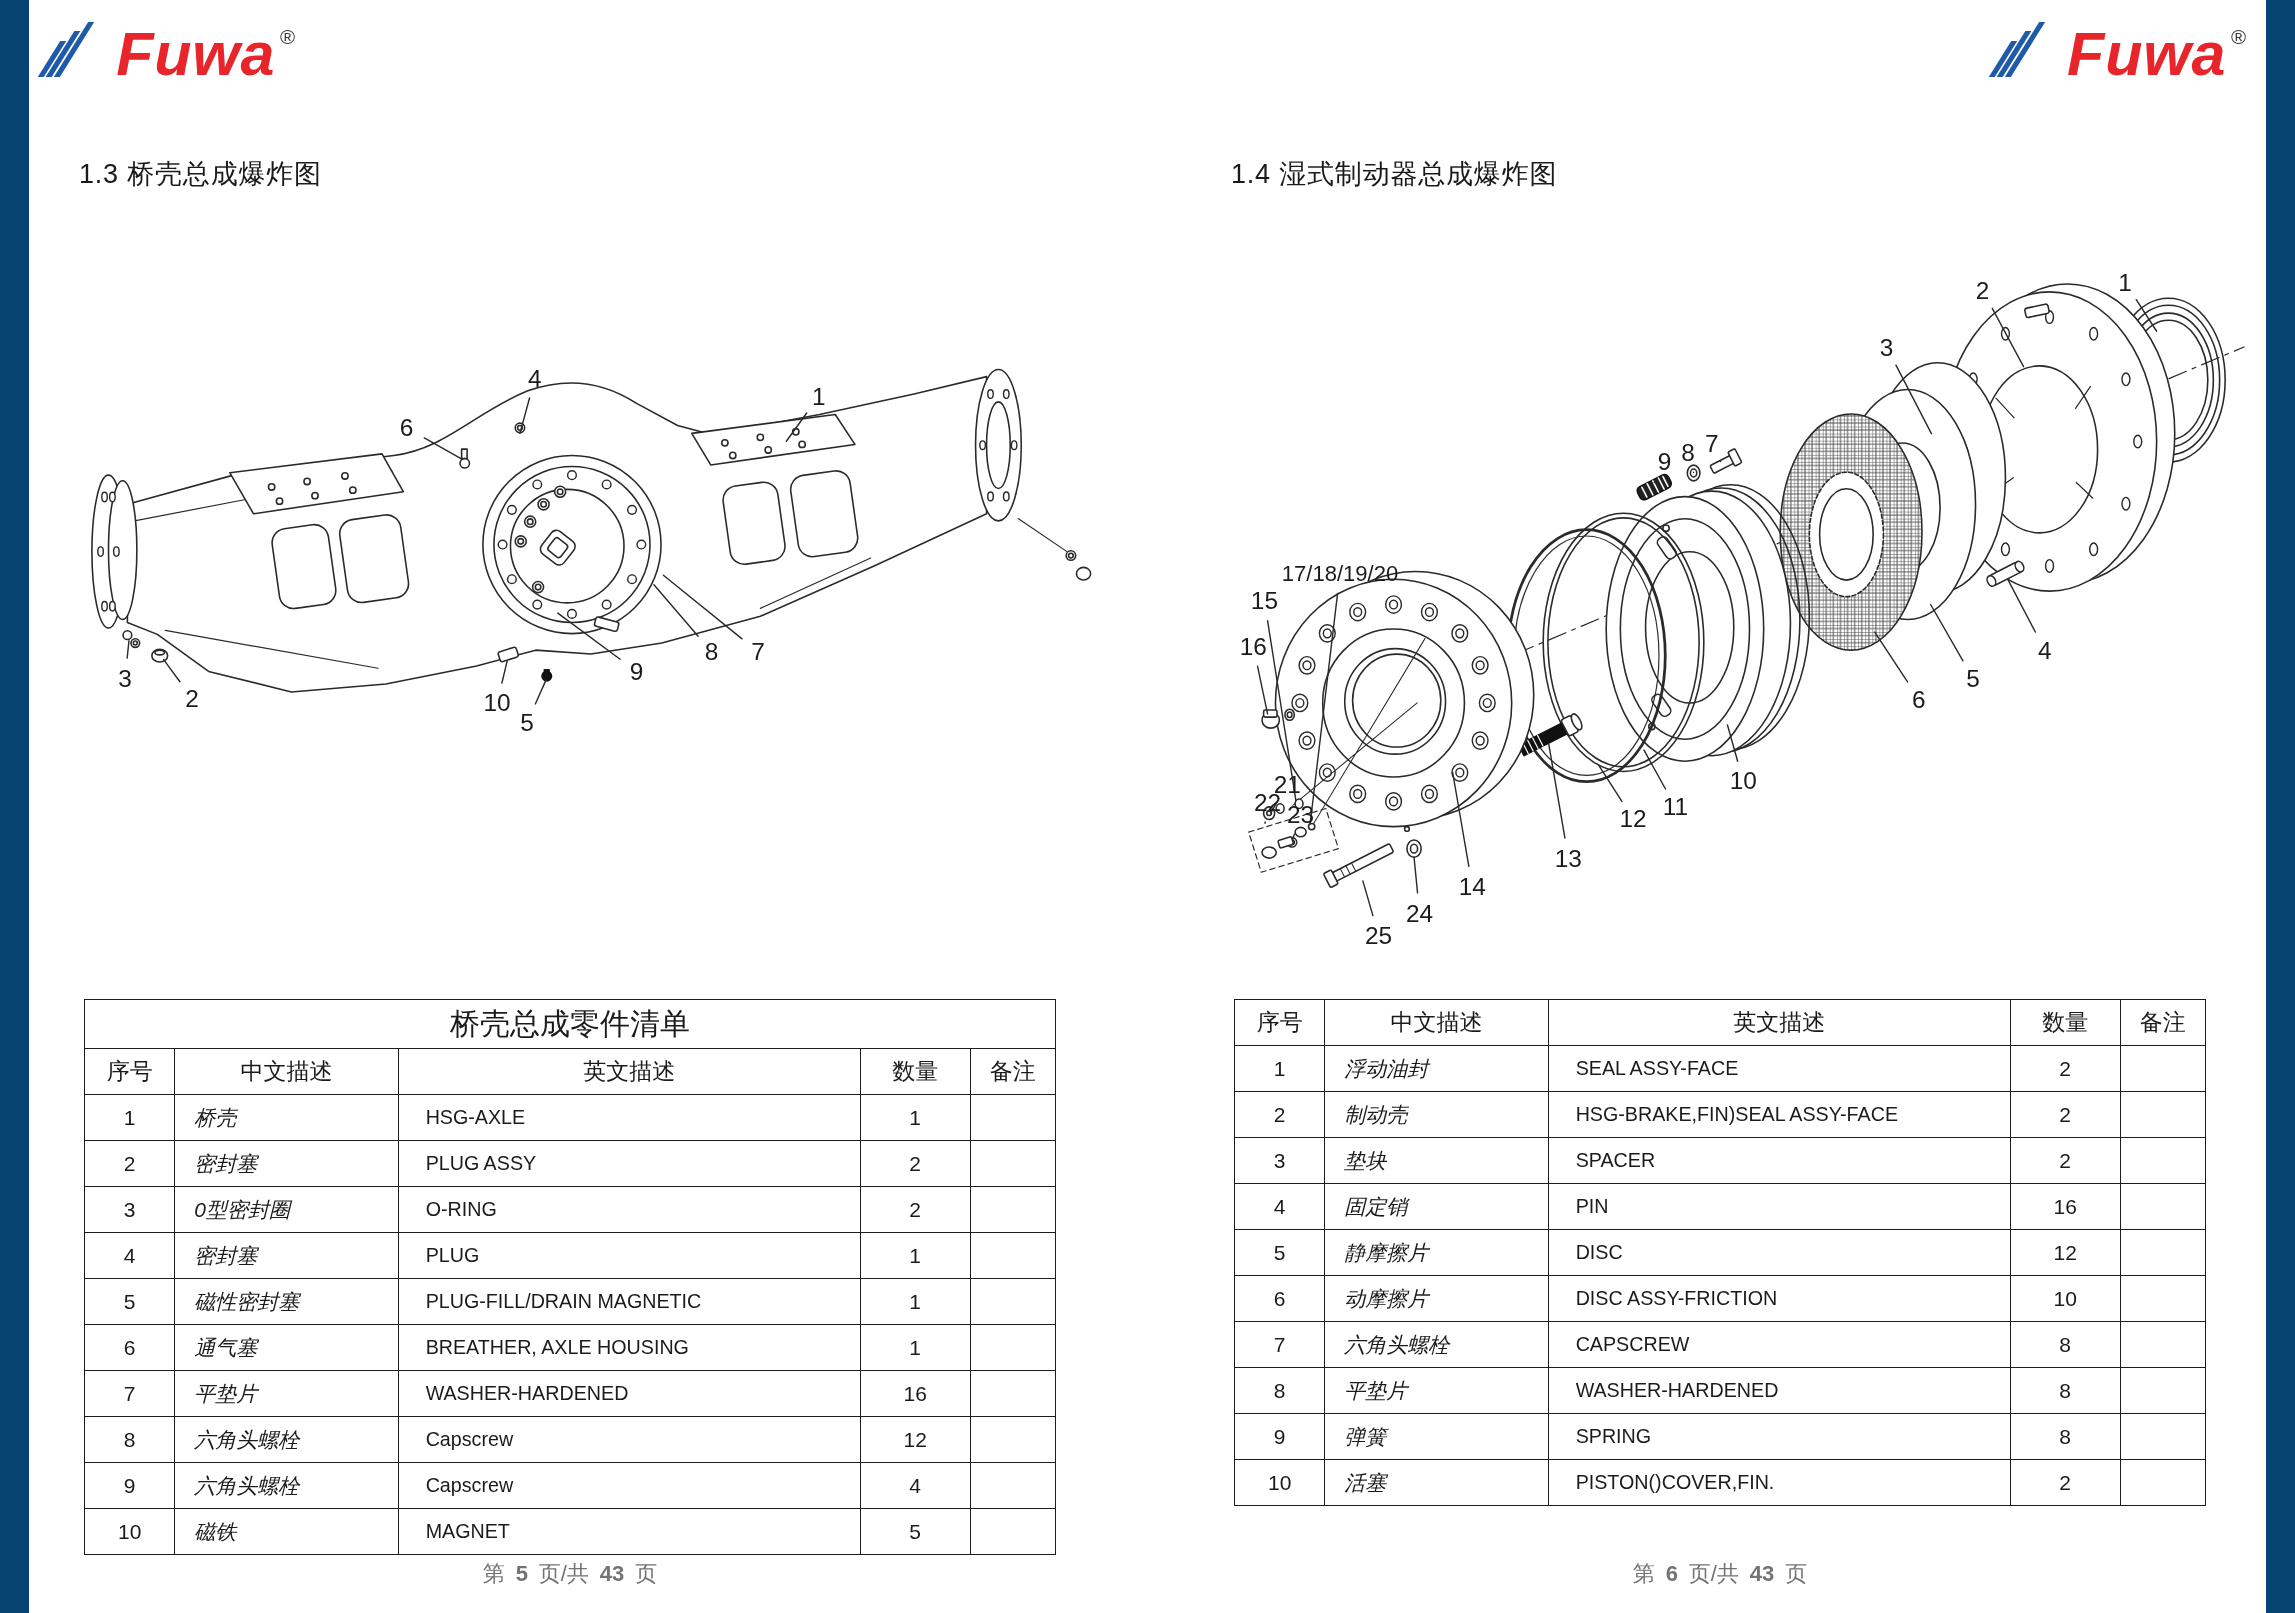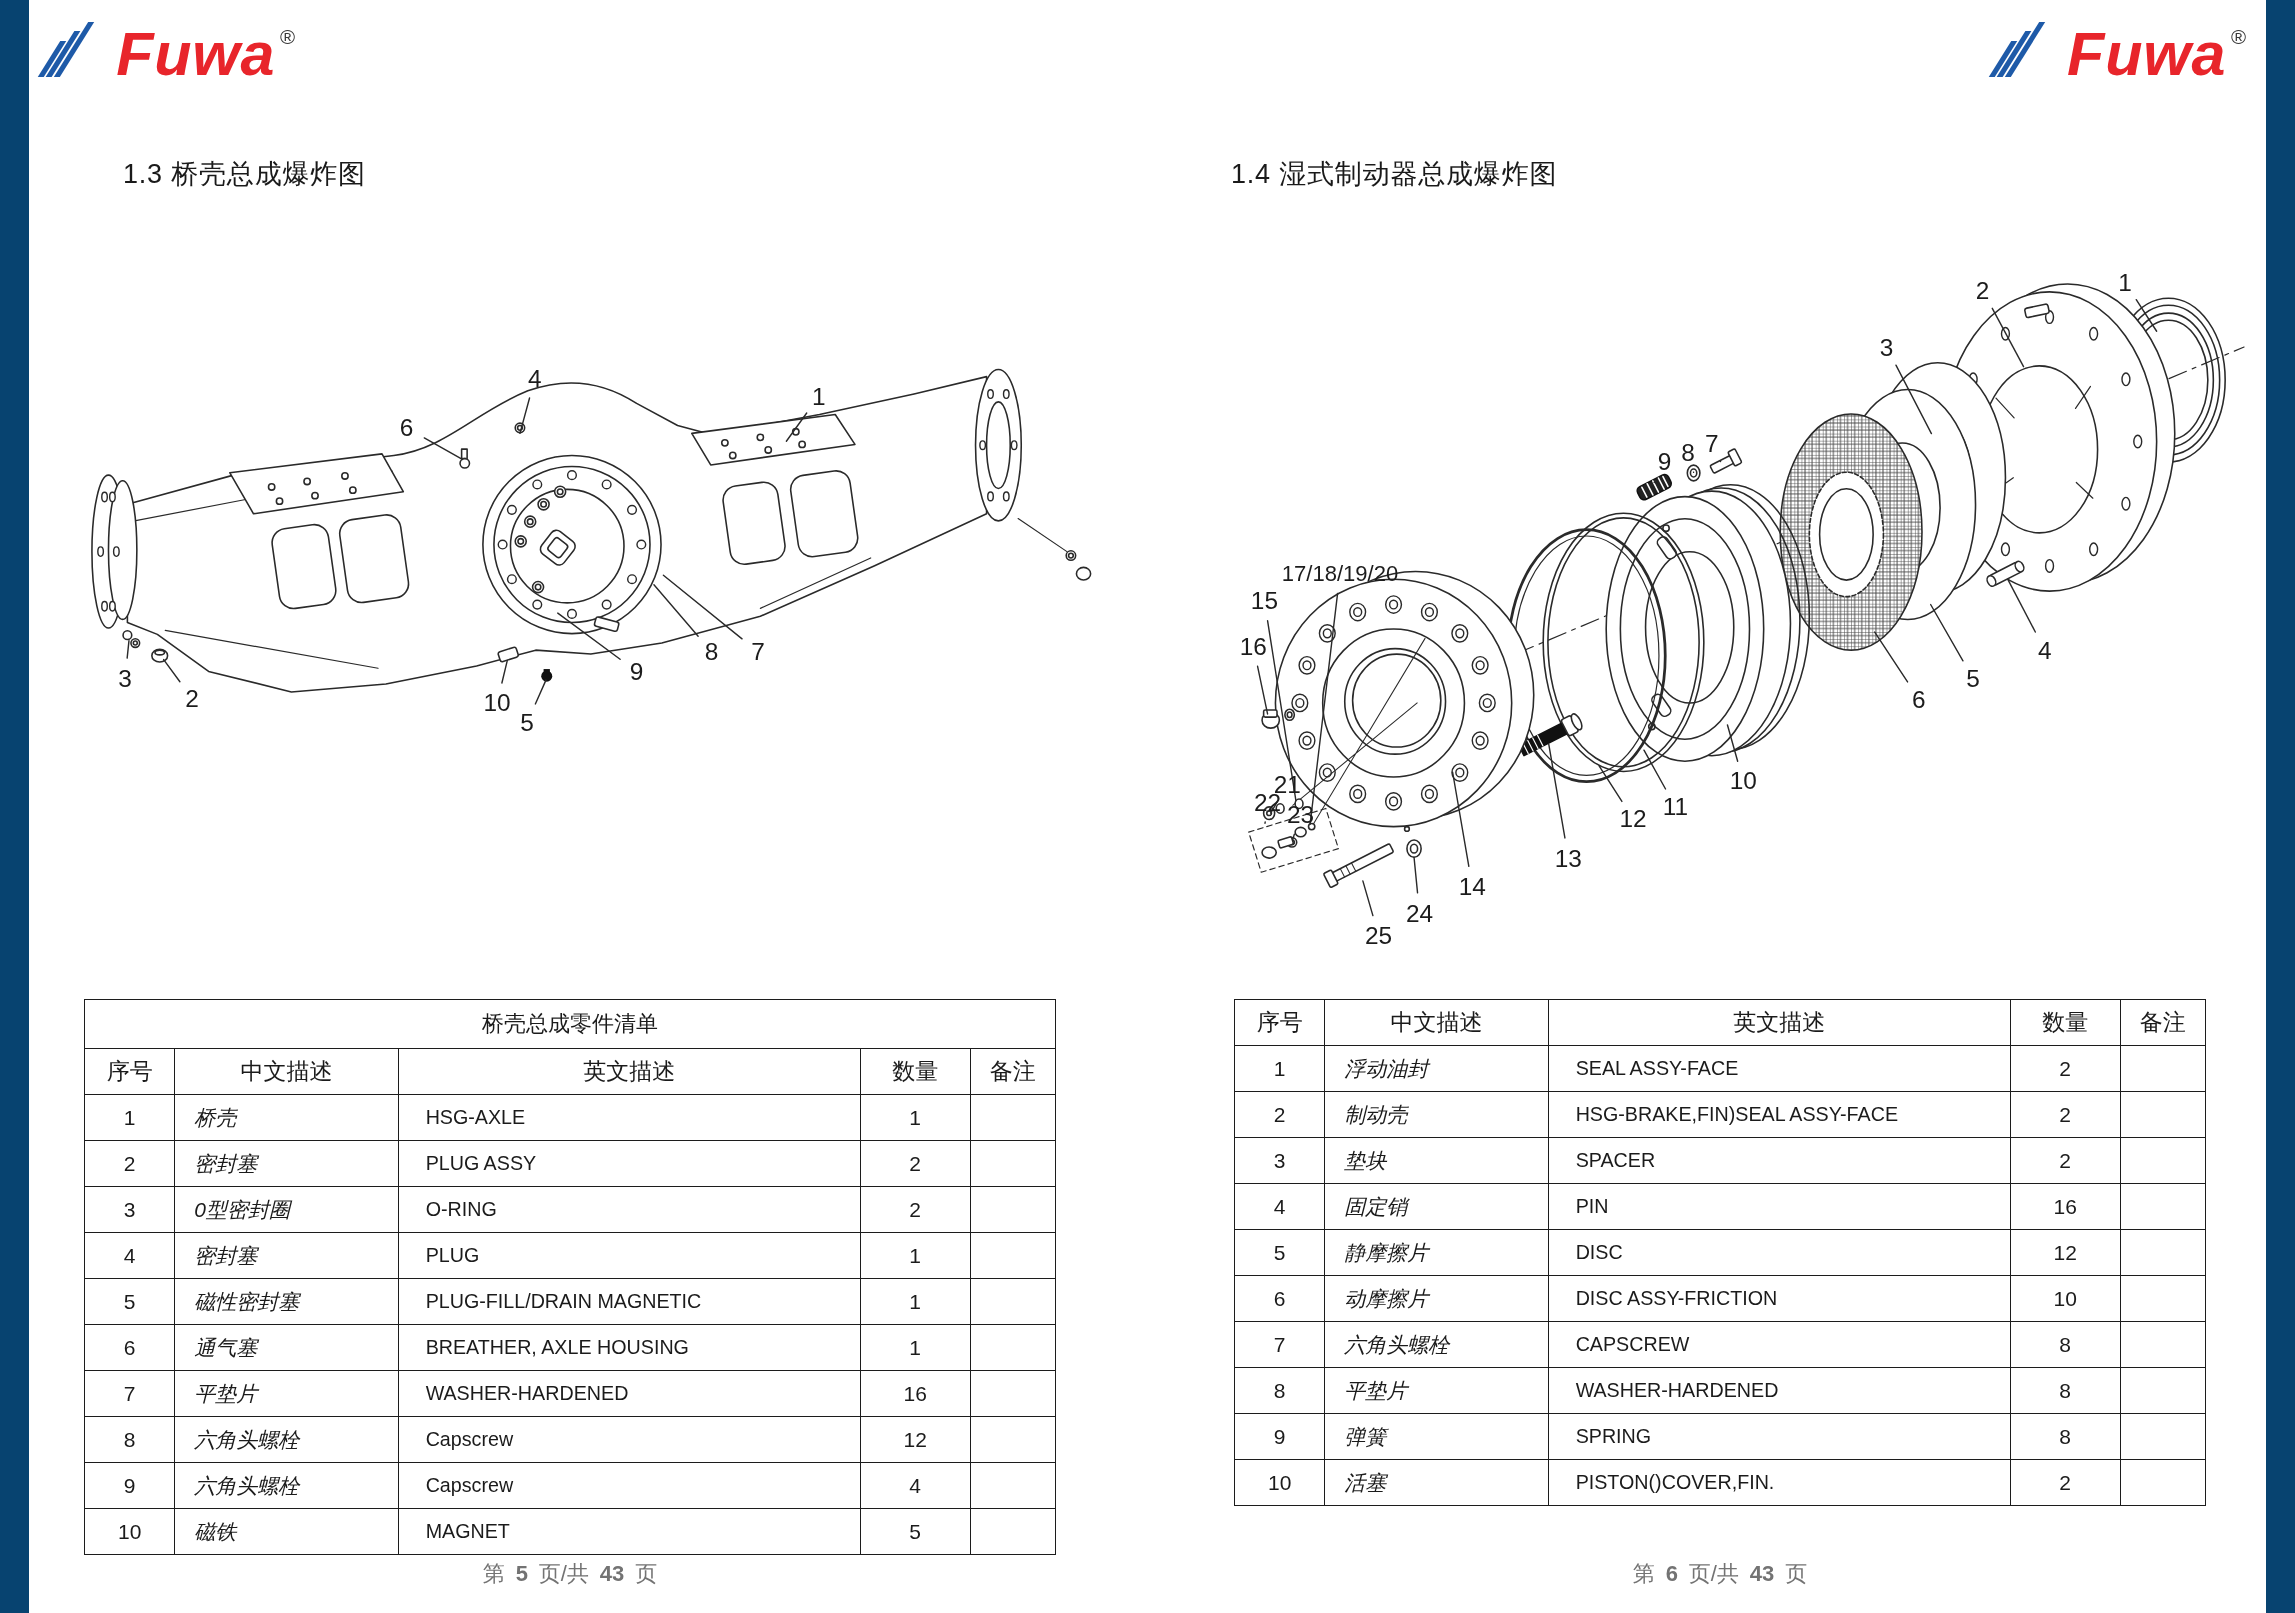--- a/index.html
+++ b/index.html
@@ -23,21 +23,21 @@
 
   .section-title{position:absolute;font-size:27px;letter-spacing:0.8px;color:#1a1a1a;}
 
   .figure{position:absolute;}
   .figure svg{display:block;}
   svg{stroke-linecap:round;stroke-linejoin:round;}
   svg text{font-family:"Liberation Sans",sans-serif;fill:#1c1c1c;stroke:none;}
 
   table.parts{position:absolute;border-collapse:collapse;table-layout:fixed;background:#fff;}
   table.parts td{border:1.6px solid #1c1c1c;vertical-align:middle;overflow:hidden;white-space:nowrap;}
-  td.t-title{font-size:22px;height:46px;text-align:center;border-bottom-width:2.4px;}
+  td.t-title{font-size:30px;height:46px;text-align:center;border-bottom-width:2.4px;}
   td.t-head{font-size:23px;height:43px;text-align:center;}
   tr.body-row td{height:43px;}
   td.c-idx{font-size:21px;text-align:center;}
   td.c-cn{font-size:21px;padding-left:19px;text-align:left;font-style:italic;}
   td.c-en{font-size:19.7px;padding-left:27px;text-align:left;}
   td.c-qty{font-size:21px;text-align:center;}
   td.c-note{font-size:19.7px;}
 
   .footer{position:absolute;font-size:22px;color:#737373;transform:translateX(-50%);white-space:nowrap;}
   .footer span{margin:0 3.9px;}
@@ -62,21 +62,21 @@
 <div class="logo" style="right:49px;top:12.6px;">
   <span class="slashes">
     <span class="slash s1"></span>
       <span class="slash s2"></span>
       <span class="slash s3"></span>
   </span>
   <span class="logo-text">Fuwa</span>
   <span class="reg">®</span>
 </div>
 
-<div class="section-title" style="left:79px;top:156px;margin-left:44px;">1.3  桥壳总成爆炸图</div>
+<div class="section-title" style="left:79px;top:156px;">1.3  桥壳总成爆炸图</div>
 <div class="section-title" style="left:1231px;top:156px;">1.4 湿式制动器总成爆炸图</div>
 
 <div class="figure" style="left:47px;top:315px;">
 <svg id="fig-left" width="1072" height="489" viewBox="0 0 1360 620">
   <g stroke="#2a2a2a" stroke-width="2" fill="none">
 
     <path fill="#fff" d="M102,240 L240,202 L440,178
       C505,170 545,122 610,96 C655,80 702,82 748,112 L800,140 L845,152 L905,140 L980,126 L1100,100 L1192,78
       L1192,252 L1050,318 L905,382 L780,416 L690,430 L620,425 L545,445 L430,468 L310,478 L205,452 L140,405 L102,390 Z"></path>
 

